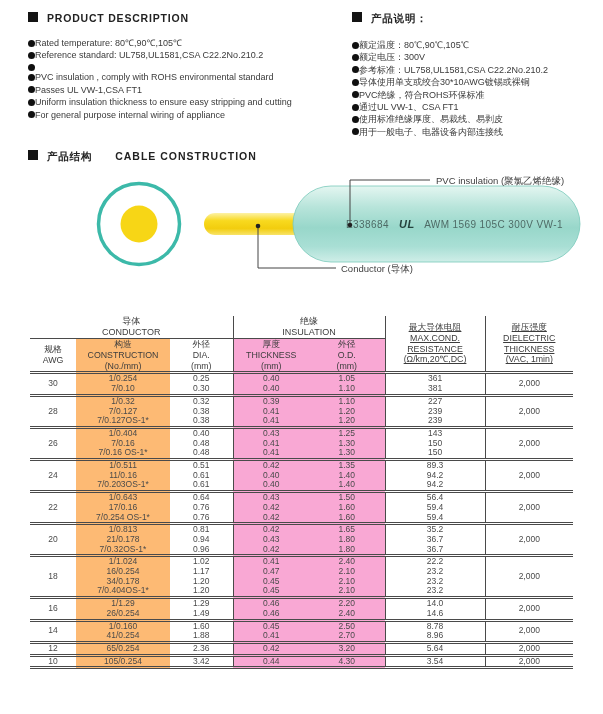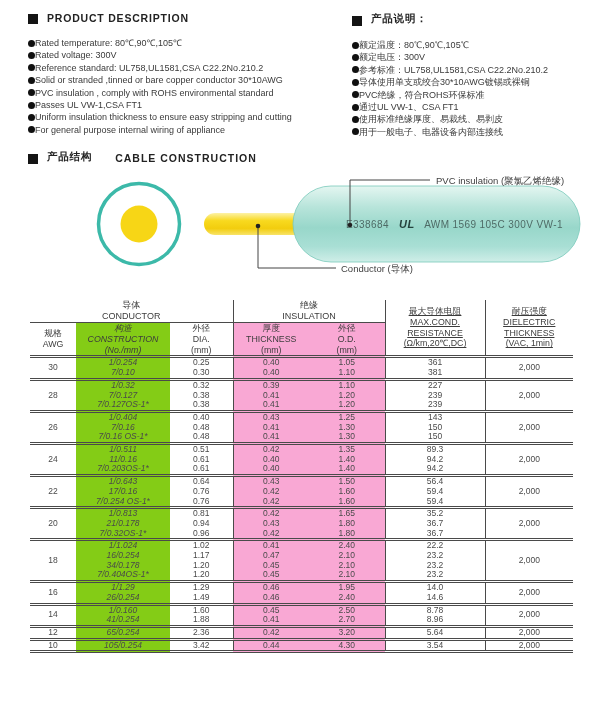--- a/index.html
+++ b/index.html
@@ -3,73 +3,68 @@
 <meta charset="utf-8">
 <style>
   html,body{margin:0;padding:0;}
   body{
     width:603px;height:714px;position:relative;background:#ffffff;
     font-family:"Liberation Sans", sans-serif;color:#3d3d3d;overflow:hidden;
   }
   
   .col-left{position:absolute;left:28px;top:12px;width:320px;}
   .col-right{position:absolute;left:352px;top:12px;width:251px;overflow:hidden;}
-  .sec-title{display:flex;align-items:flex-end;gap:9px;font-size:10.5px;font-weight:700;
+  .sec-title{display:flex;align-items:flex-start;gap:9px;font-size:10.5px;font-weight:700;
     letter-spacing:0.8px;color:#222;white-space:nowrap;}
   .sq{width:10px;height:10px;background:#141414;flex:none;}
   ul.bullets{list-style:none;margin:13px 0 0;padding:0;}
   ul.bullets li{display:flex;font-size:9px;line-height:12.4px;white-space:nowrap;color:#3a3a3a;}
   .dot{width:7px;height:7px;border-radius:50%;background:#101010;flex:none;margin-top:2.6px;}
   
   .sec2-title{position:absolute;left:28px;top:150px;}
   .sec2-title .en{margin-left:14px;font-weight:700;letter-spacing:1px;}
   .diagram{position:absolute;left:0;top:162px;width:603px;height:132px;}
   .cable-print{font-size:10px;fill:#4e6b66;letter-spacing:0.4px;}
   .ul-mark{font-weight:700;font-style:italic;font-size:11px;fill:#24423d;}
   .dlabel{font-size:9.5px;fill:#3f3f3f;}
   
-  table.spec{position:absolute;left:30px;top:300px;width:543px;border-collapse:collapse;table-layout:fixed;}
+  table.spec{position:absolute;left:30px;top:316px;width:543px;border-collapse:collapse;table-layout:fixed;}
   table.spec th,table.spec td{padding:0;font-weight:normal;text-align:center;vertical-align:middle;}
   .grp div{font-size:9px;line-height:11px;color:#3c3c3c;}
   .hcell{padding:4px 0 5px;}
   .hcell div{font-size:8.8px;line-height:10.8px;color:#3c3c3c;}
   .bigcell div{font-size:8.8px;line-height:10.8px;color:#3c3c3c;text-decoration:underline;}
   td div{font-size:8.5px;line-height:9.7px;color:#4a4a4a;}
   td{padding:3px 0 3px;}
   .grp{border-bottom:1px solid #4a4a4a;padding:2px 0;}
   .v{border-left:1px solid #4a4a4a;}
   thead tr.hdr th{border-bottom:3px double #4a4a4a;}
   tbody tr td{border-bottom:3px double #4a4a4a;}
-  .band-y{background:#84cc16;font-style:italic;}
+  .band-y{background:#fdba74;}
   .band-b{background:#f9a8d4;margin-top:20px;}
 </style>
 </head>
 <body>
 
 <div class="col-left">
   <div class="sec-title">
     <span class="sq"></span>
     <span>PRODUCT DESCRIPTION</span>
   </div>
   <ul class="bullets">
       <li>
         <span class="dot"></span>
         <span>Rated temperature: 80℃,90℃,105℃</span>
       </li>
       <li>
         <span class="dot"></span>
-        <span>Rated voltage: 300V</span>
-      </li>
-      <li>
-        <span class="dot"></span>
         <span>Reference standard: UL758,UL1581,CSA C22.2No.210.2</span>
       </li>
       <li>
         <span class="dot"></span>
-        <span>Solid or stranded ,tinned or bare copper conductor 30*10AWG</span>
       </li>
       <li>
         <span class="dot"></span>
         <span>PVC insulation , comply with ROHS environmental standard</span>
       </li>
       <li>
         <span class="dot"></span>
         <span>Passes UL VW-1,CSA FT1</span>
       </li>
       <li>
@@ -473,21 +468,21 @@
         </td>
         <td>
           <div>1.29</div>
           <div>1.49</div>
         </td>
         <td class="band-b v">
           <div>0.46</div>
           <div>0.46</div>
         </td>
         <td class="band-b">
-          <div>1.95</div>
+          <div>2.20</div>
           <div>2.40</div>
         </td>
         <td class="v">
           <div>14.0</div>
           <div>14.6</div>
         </td>
         <td class="v">
           <div>2,000</div>
         </td>
       </tr>

